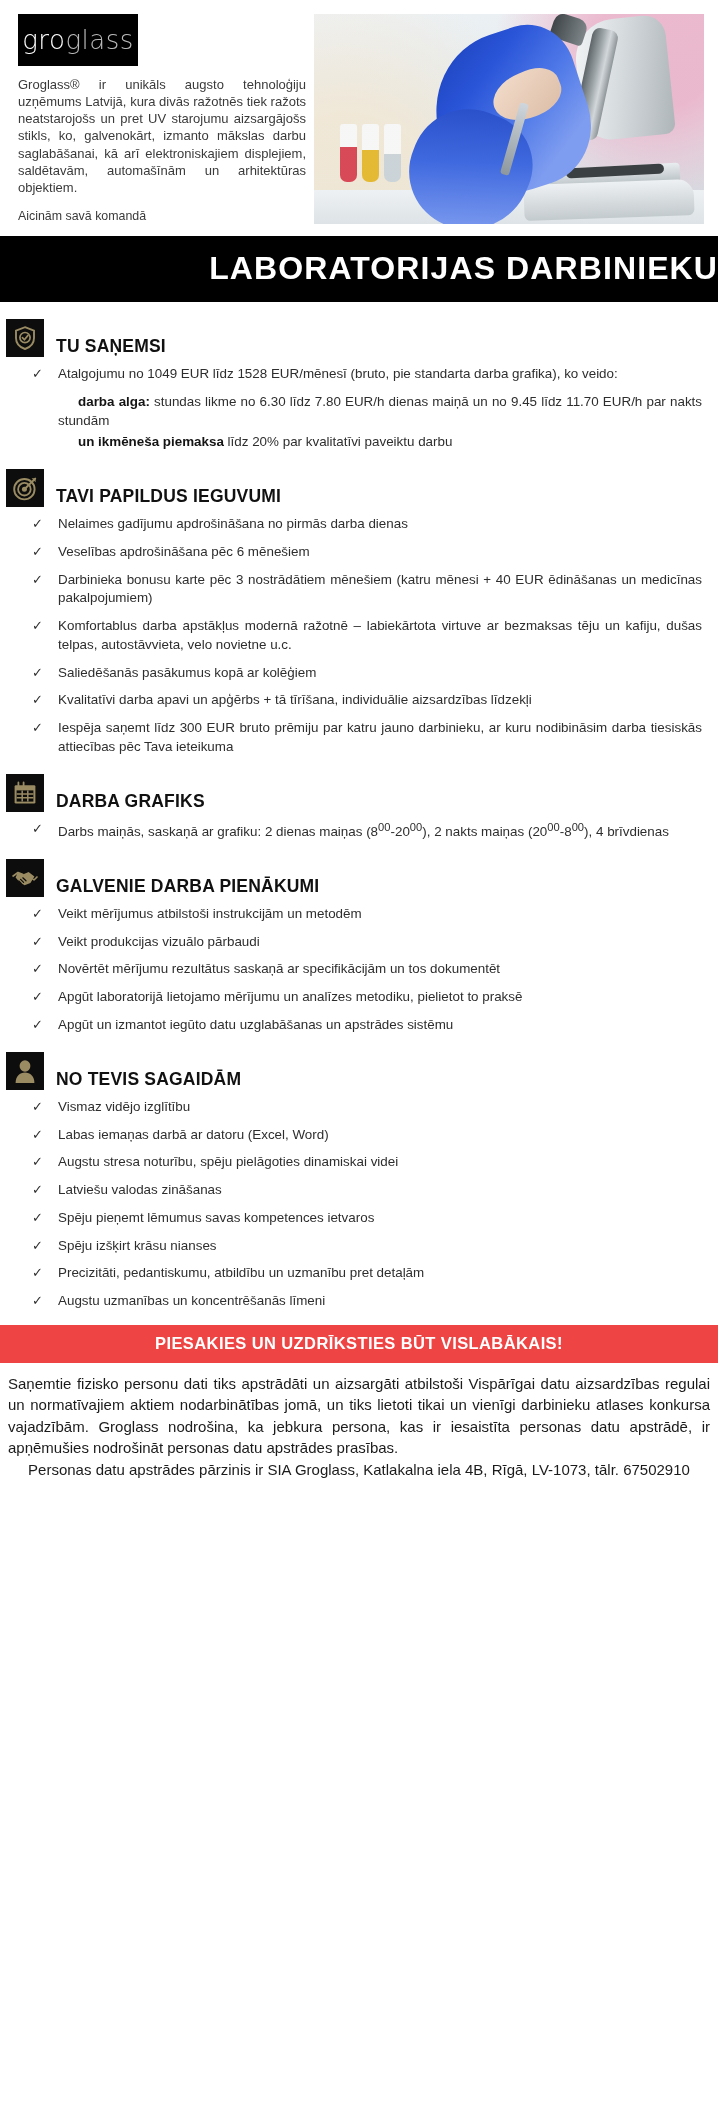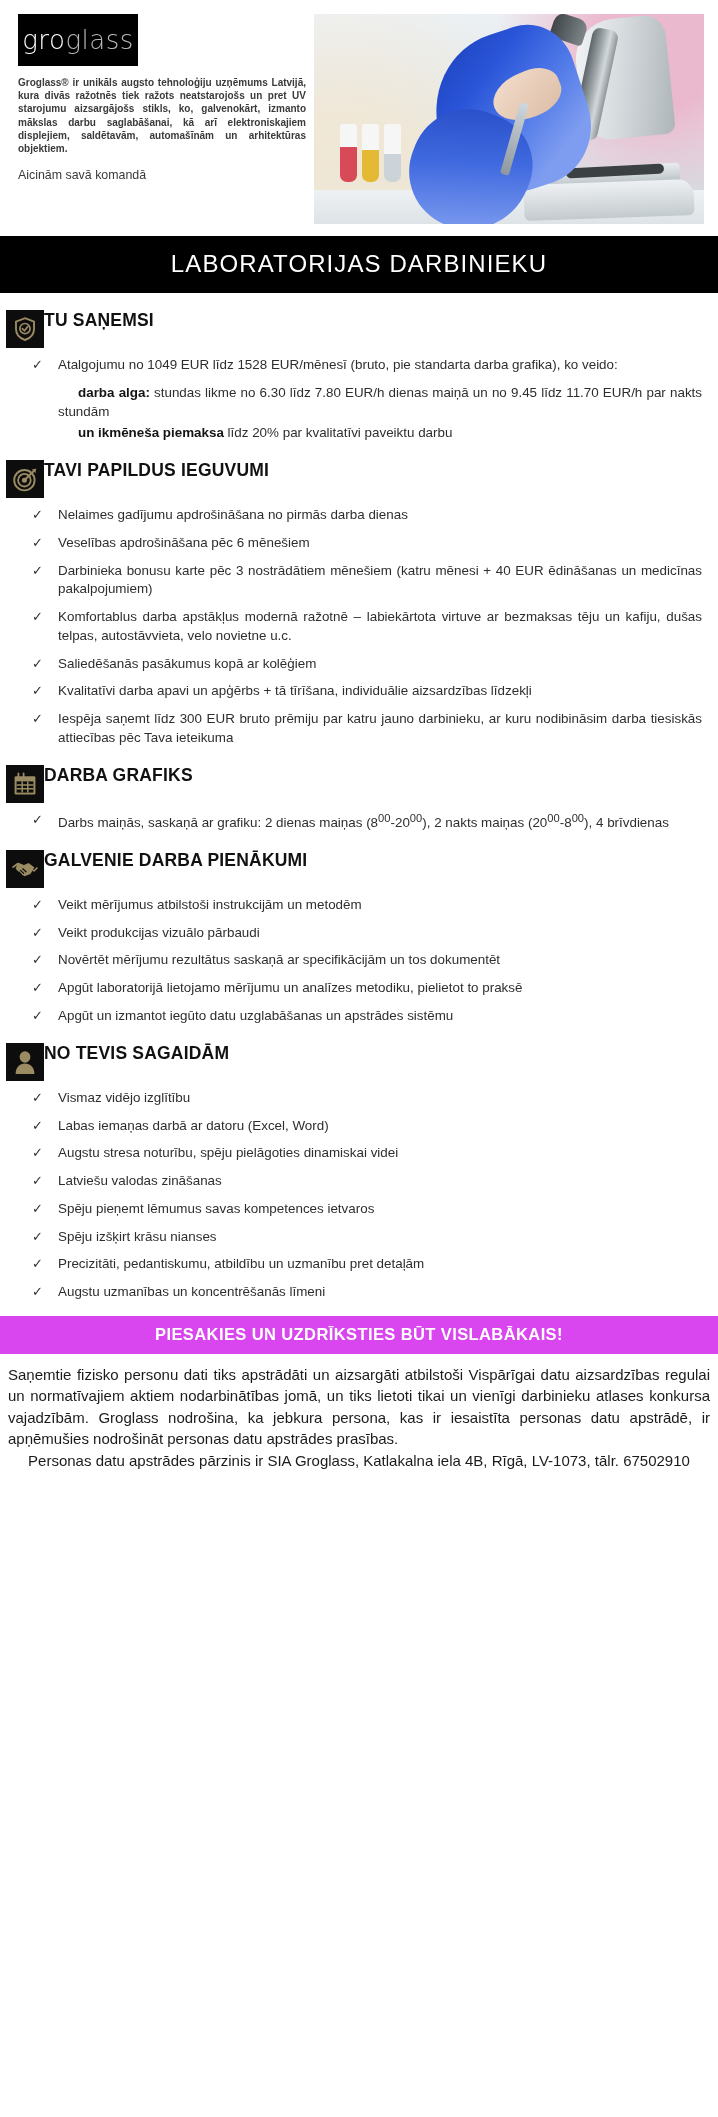--- a/index.html
+++ b/index.html
@@ -28,26 +28,25 @@
     font-family: "DejaVu Sans", sans-serif;
     font-size: 26px;
     letter-spacing: .5px;
     line-height: 1;
     font-weight: 300;
   }
   .logo-text .a { color: #ffffff; }
   .logo-text .b { color: #b9b9b9; }
 
   .intro {
-    font-size: 10px;
+    font-size: 13px;
     line-height: 1.32;
     text-align: justify;
     color: #3a3a3a;
     width: 288px;
-    font-weight: bold;
   }
   .invite {
     margin-top: 13px;
     font-size: 12.4px;
     color: #3a3a3a;
   }
   .header-photo {
     width: 390px;
     height: 210px;
     position: relative;
@@ -156,32 +155,34 @@
 
   
   .title-bar {
     background: #000;
     color: #fff;
     text-align: center;
     padding: 14px 0 15px 0;
     margin-top: 12px;
   }
   .title-bar h1 {
-    font-size: 24px;
-    font-weight: normal;
+    font-size: 32px;
+    font-weight: bold;
     letter-spacing: 1.1px;
     font-family: "Liberation Sans", sans-serif;
+    text-align: right;
   }
 
   
   .content { padding: 0 16px 0 6px; }
 
   .sec-head {
     display: flex;
-    align-items: flex-start;
+    align-items: flex-end;
+    gap: 12px;
     margin-top: 17px;
     margin-bottom: 2px;
   }
   .sec-icon {
     width: 38px; height: 38px;
     background: #0d0d0d;
     flex: 0 0 38px;
     display: flex; align-items: center; justify-content: center;
   }
   .sec-icon svg { display: block; }
@@ -215,21 +216,21 @@
     font-size: 13.4px;
     line-height: 1.4;
     color: #2e2e2e;
     margin-bottom: 3px;
     text-align: justify;
   }
   b.bk { font-weight: bold; color: #141414; margin-left: 20px; }
 
   
   .footer-bar {
-    background: #d946ef;
+    background: #ef4444;
     color: #fff;
     text-align: center;
     padding: 9px 0 10px 0;
     margin-top: 14px;
   }
   .footer-bar h2 {
     font-size: 16.5px;
     font-weight: bold;
     letter-spacing: .4px;
   }

